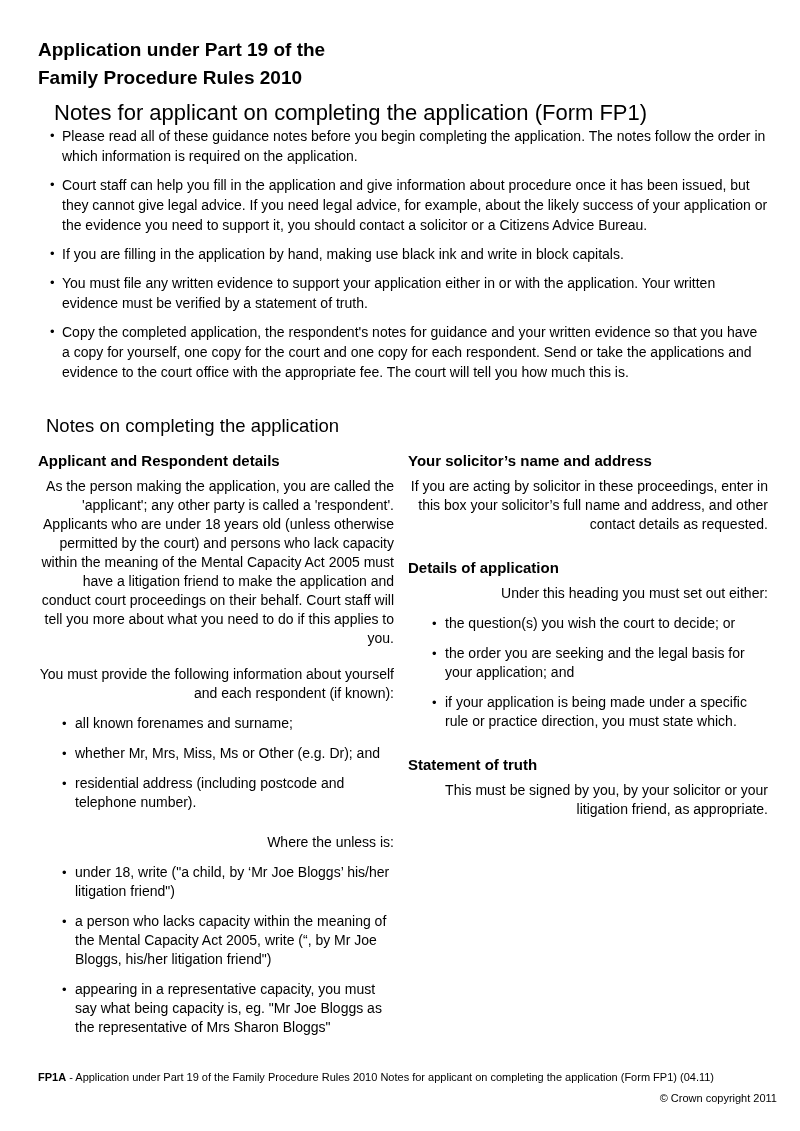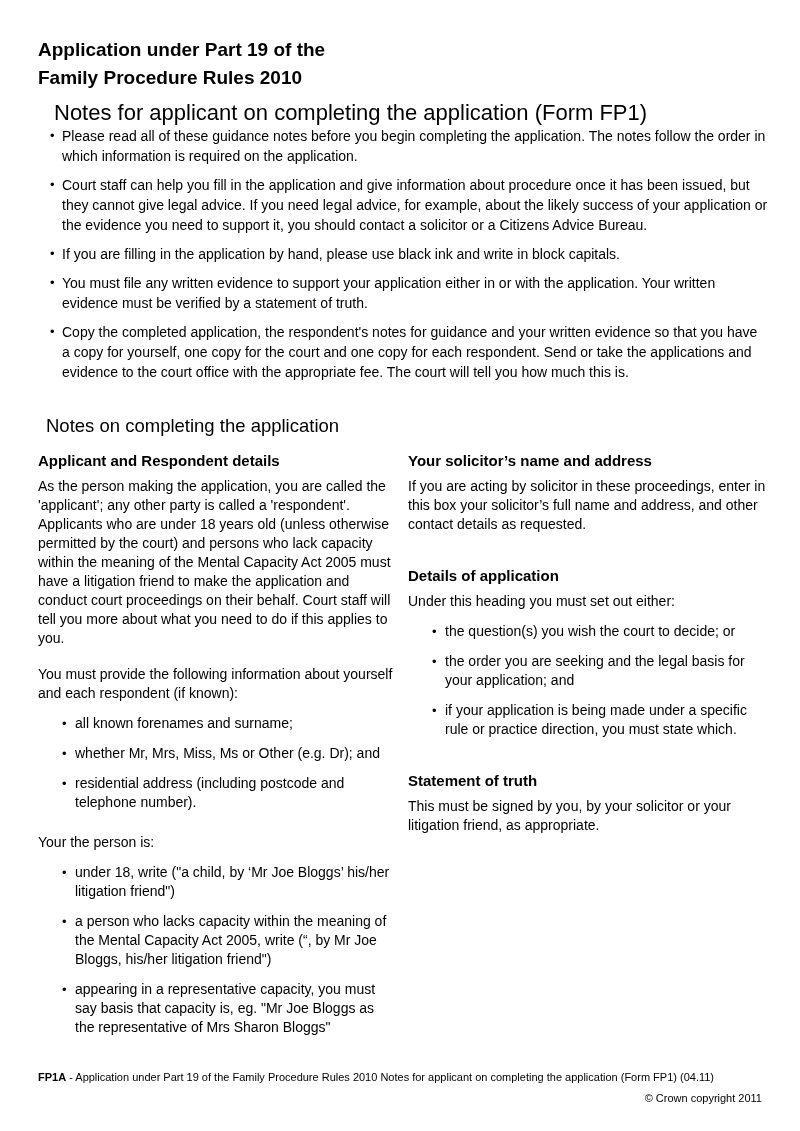--- a/index.html
+++ b/index.html
@@ -53,87 +53,87 @@
   .col-left  { width: 356px; flex: none; }
   .col-gap   { width: 14px; flex: none; }
   .col-right { width: 360px; flex: none; }
 
   .col h3 {
     font-size: 15px;
     font-weight: bold;
     line-height: 19px;
     margin: 0 0 7px 0;
   }
-  .col h3.spaced { margin-top: 32px; }
-  .col p { font-size: 14px; line-height: 19px; margin: 0; }
+  .col h3.spaced { margin-top: 24px; }
+  .col p { font-size: 14px; line-height: 19px; margin: 0; text-align: right; }
   .col p.mt  { margin-top: 17px; }
   .col p.mt2 { margin-top: 21px; }
 
   .sub-list { margin-top: 5px; font-size: 14px; line-height: 19px; }
   .sub-list li {
     position: relative;
     padding-left: 37px;
     margin-top: 11px;
   }
   .sub-list li::before {
     content: "\2022";
     position: absolute;
     left: 24px;
     top: 0;
     font-size: 13px;
   }
 
   .footer {
     position: absolute;
     left: 38px;
-    right: 38px;
+    right: 23px;
     top: 1071px;
     font-size: 11px;
     line-height: 13px;
   }
   .footer .bold { font-weight: bold; }
   .footer .copyright { text-align: right; margin-top: 8px; }
 </style>
 </head>
 <body>
 
 <div class="page">
 
   <h1 class="title"><span>Application under Part 19 of the</span><br><span>Family Procedure Rules 2010</span></h1>
 
   <div class="subtitle">Notes for applicant on completing the application (Form FP1)</div>
 
   <ul class="blist intro-list">
     <li>Please read all of these guidance notes before you begin completing the application. The notes follow the order in which information is required on the application.</li>
     <li>Court staff can help you fill in the application and give information about procedure once it has been issued, but they cannot give legal advice. If you need legal advice, for example, about the likely success of your application or the evidence you need to support it, you should contact a solicitor or a Citizens Advice Bureau.</li>
-    <li>If you are filling in the application by hand, please use black ink and write in block capitals.</li>
+    <li>If you are filling in the application by hand, making use black ink and write in block capitals.</li>
     <li>You must file any written evidence to support your application either in or with the application. Your written evidence must be verified by a statement of truth.</li>
     <li>Copy the completed application, the respondent's notes for guidance and your written evidence so that you have a copy for yourself, one copy for the court and one copy for each respondent. Send or take the applications and evidence to the court office with the appropriate fee. The court will tell you how much this is.</li>
   </ul>
 
   <div class="section-heading">Notes on completing the application</div>
 
   <div class="columns">
 
     <div class="col col-left">
       <h3>Applicant and Respondent details</h3>
       <p>As the person making the application, you are called the 'applicant'; any other party is called a 'respondent'. Applicants who are under 18 years old (unless otherwise permitted by the court) and persons who lack capacity within the meaning of the Mental Capacity Act 2005 must have a litigation friend to make the application and conduct court proceedings on their behalf. Court staff will tell you more about what you need to do if this applies to you.</p>
 
       <p class="mt">You must provide the following information about yourself and each respondent (if known):</p>
       <ul class="blist sub-list">
         <li>all known forenames and surname;</li>
         <li>whether Mr, Mrs, Miss, Ms or Other (e.g. Dr); and</li>
         <li>residential address (including postcode and telephone number).</li>
       </ul>
 
-      <p class="mt2">Your the person is:</p>
+      <p class="mt2">Where the unless is:</p>
       <ul class="blist sub-list">
         <li>under 18, write ("a child, by ‘Mr Joe Bloggs’ his/her litigation friend")</li>
         <li>a person who lacks capacity within the meaning of the Mental Capacity Act 2005, write (“, by Mr Joe Bloggs, his/her litigation friend")</li>
-        <li>appearing in a representative capacity,  you must say basis that capacity is, eg. "Mr Joe Bloggs as the representative of Mrs Sharon Bloggs"</li>
+        <li>appearing in a representative capacity,  you must say what being capacity is, eg. "Mr Joe Bloggs as the representative of Mrs Sharon Bloggs"</li>
       </ul>
     </div>
 
     <div class="col-gap"></div>
 
     <div class="col col-right">
       <h3>Your solicitor’s name and address</h3>
       <p>If you are acting by solicitor in these proceedings, enter in this box your solicitor’s full name and address, and other contact details as requested.</p>
 
       <h3 class="spaced">Details of application</h3>

